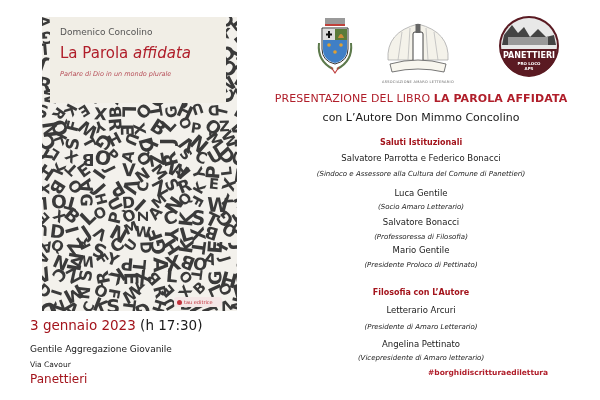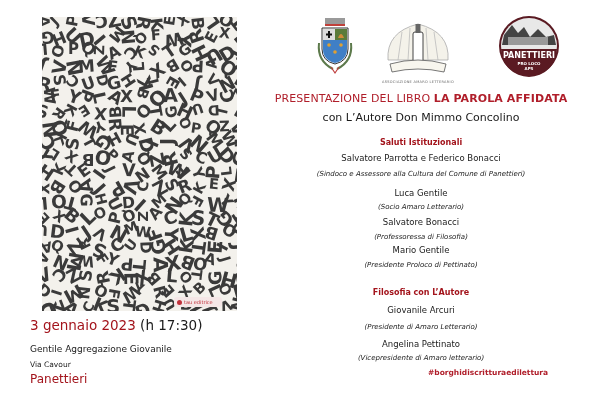--- a/index.html
+++ b/index.html
@@ -365,20 +365,25 @@
       <span style="left: 137.565px; top: 281.184px; font-size: 15.572px; transform: rotate(6deg);">D</span>
       <span style="left: 152.173px; top: 282.434px; font-size: 17.7702px; transform: rotate(242deg);">I</span>
       <span style="left: 163.797px; top: 283.788px; font-size: 16.2401px; transform: rotate(250deg);">J</span>
       <span style="left: 178.117px; top: 280.738px; font-size: 14.6852px; transform: rotate(159deg);">V</span>
       <span style="left: 190.07px; top: 279.149px; font-size: 16.5872px; transform: rotate(284deg);">N</span>
       <span style="left: 12.927px; top: 295.663px; font-size: 19.5763px; transform: rotate(138deg);">W</span>
       <span style="left: 65.308px; top: 295.356px; font-size: 15.5545px; transform: rotate(326deg);">X</span>
       <span style="left: 124.026px; top: 294.659px; font-size: 16.1006px; transform: rotate(157deg);">A</span>
       <span style="left: 164.454px; top: 295.942px; font-size: 16.1768px; transform: rotate(221deg);">R</span>
     </div>
+  <div class="cover-label">
+    <div class="cover-author">Domenico Concolino</div>
+    <div class="cover-title"><span>La Parola </span><i>affidata</i></div>
+    <div class="cover-sub">Parlare di Dio in un mondo plurale</div>
+  </div>
   <div class="publisher">
     <span class="dot"></span>
     <span>tau editrice</span>
   </div>
 </div>
 
 <div class="left-info date-line">
   <span class="date">3 gennaio 2023</span>
   <span>(h 17:30)</span>
 </div>
@@ -435,18 +440,18 @@
 <div class="right name" style="top:153px">Salvatore Parrotta e Federico Bonacci</div>
 <div class="right role" style="top:170px">(Sindoco e Assessore alla Cultura del Comune di Panettieri)</div>
 <div class="right name" style="top:188px">Luca Gentile</div>
 <div class="right role" style="top:203px">(Socio Amaro Letterario)</div>
 <div class="right name" style="top:217px">Salvatore Bonacci</div>
 <div class="right role" style="top:233px">(Professoressa di Filosofia)</div>
 <div class="right name" style="top:245px">Mario Gentile</div>
 <div class="right role" style="top:261px">(Presidente Proloco di Pettinato)</div>
 
 <div class="right sec-title" style="top:288px">Filosofia con L’Autore</div>
-<div class="right name" style="top:305px">Giovanile Arcuri</div>
+<div class="right name" style="top:305px">Letterario Arcuri</div>
 <div class="right role" style="top:323px">(Presidente di Amaro Letterario)</div>
 <div class="right name" style="top:339px">Angelina Pettinato</div>
 <div class="right role" style="top:354px">(Vicepresidente di Amaro letterario)</div>
 
 <div class="hashtag">#borghidiscritturaedilettura</div>
 
 </body></html>

